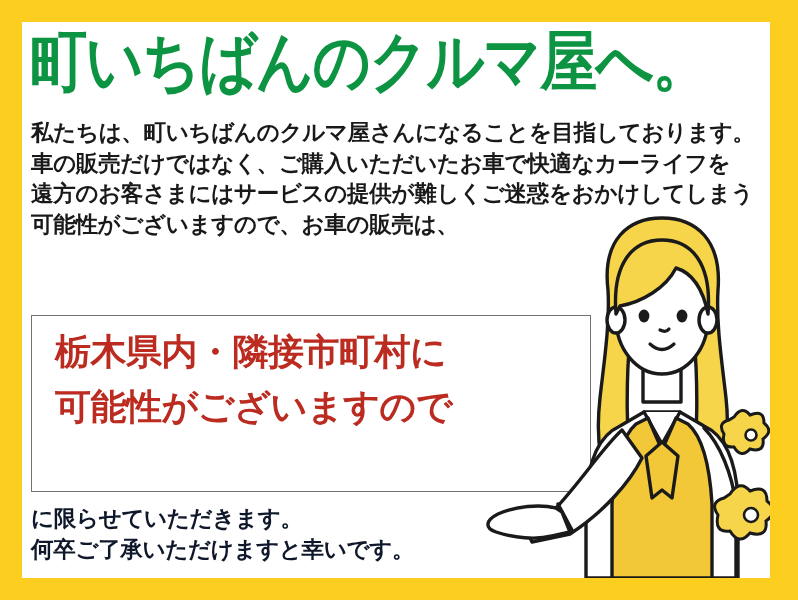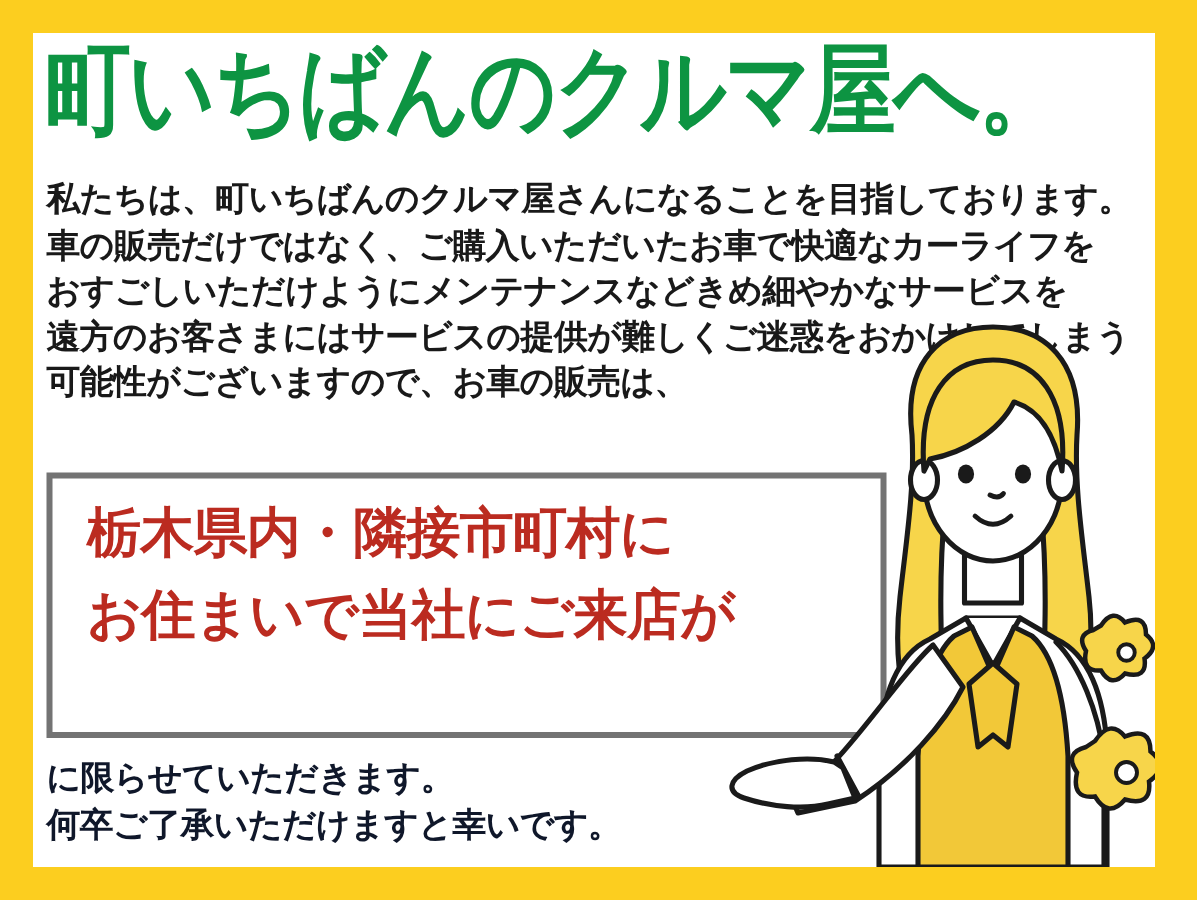--- a/index.html
+++ b/index.html
@@ -56,21 +56,21 @@
   }
   #body-copy div { height: 30.5px; }
 
   
   #emphasis-box {
     position: absolute;
     left: 9px;
     top: 293px;
     width: 560px;
     height: 177px;
-    border: 4px solid #737373;
+    border: 1px solid #737373;
     background: #ffffff;
     box-sizing: border-box;
   }
   #emphasis-text {
     position: absolute;
     left: 23px;
     top: 8px;
     color: #bb2b20;
     font-size: 36px;
     font-weight: bold;
@@ -109,29 +109,28 @@
 
 <div id="stage">
 
   <div id="panel">
 
     <div id="headline">町いちばんのクルマ屋へ。</div>
 
     <div id="body-copy">
       <div>私たちは、町いちばんのクルマ屋さんになることを目指しております。</div>
       <div>車の販売だけではなく、ご購入いただいたお車で快適なカーライフを</div>
-      <div>おすごしいただけようにメンテナンスなどきめ細やかなサービスを</div>
       <div>遠方のお客さまにはサービスの提供が難しくご迷惑をおかけしてしまう</div>
       <div>可能性がございますので、お車の販売は、</div>
     </div>
 
     <div id="emphasis-box">
       <div id="emphasis-text">
         <div>栃木県内・隣接市町村に</div>
-        <div>お住まいで当社にご来店が</div>
+        <div>可能性がございますので</div>
       </div>
     </div>
 
     <div id="closing-copy">
       <div>に限らせていただきます。</div>
       <div>何卒ご了承いただけますと幸いです。</div>
     </div>
 
     <div id="illustration">
       <svg width="300" height="366" viewBox="0 0 300 366" xmlns="http://www.w3.org/2000/svg">

